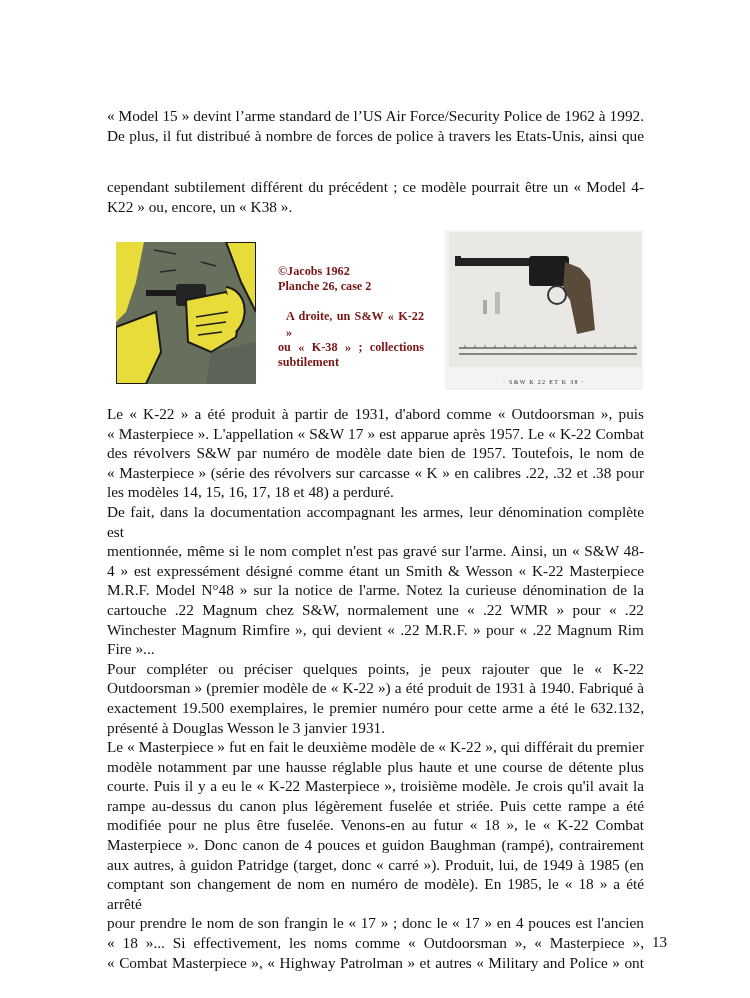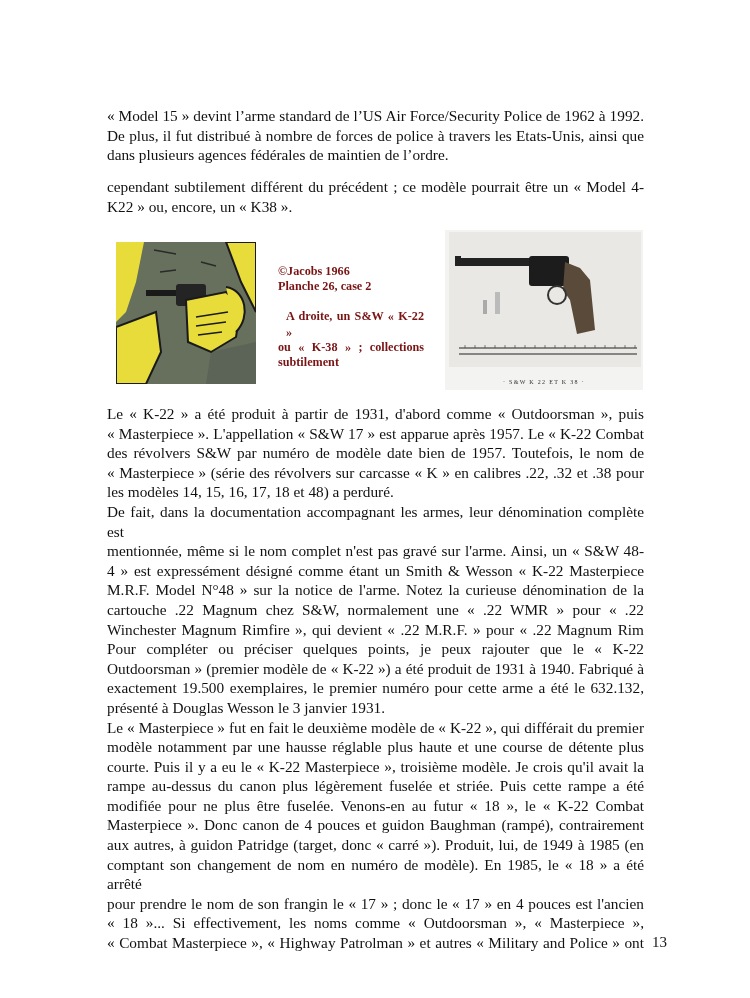--- a/index.html
+++ b/index.html
@@ -19,21 +19,20 @@
   .photo-cap { position: absolute; left: 0; right: 0; bottom: 5px; text-align: center; font-size: 6px;
                letter-spacing: 1.3px; color: #333; }
   .pagenum { position: absolute; left: 628px; top: 934px; font-size: 15px; margin-left: 24px; }
 </style>
 </head>
 <body>
 
 <div class="p" style="top:106px;">
   <span class="line j">« Model 15 » devint l’arme standard de l’US Air Force/Security Police de 1962 à 1992.</span>
   <span class="line j">De plus, il fut distribué à nombre de forces de police à travers les Etats-Unis, ainsi que</span>
-  <span class="line l">dans plusieurs agences fédérales de maintien de l’ordre.</span>
 </div>
 
 <div class="p" style="top:177px;">
   <span class="line j">cependant subtilement différent du précédent ; ce modèle pourrait être un « Model 4-</span>
   <span class="line l">K22 » ou, encore, un « K38 ».</span>
 </div>
 
 <div class="comic" title="Comic panel: hand holding a revolver">
   <svg width="140" height="142" viewBox="0 0 140 142">
     <rect x="0" y="0" width="140" height="142" fill="#67705c"></rect>
@@ -44,21 +43,21 @@
     <rect x="30" y="48" width="52" height="6" fill="#1a1a1a"></rect>
     <rect x="60" y="42" width="30" height="22" rx="3" fill="#242424"></rect>
     <path d="M70 58 L110 50 L125 64 L120 95 L95 110 L72 100 Z" fill="#e8dc3a" stroke="#1a1a1a" stroke-width="2"></path>
     <path d="M110 45 C130 48 135 75 120 90" fill="#e8dc3a" stroke="#1a1a1a" stroke-width="2"></path>
     <path d="M80 75 L112 70 M80 84 L110 80 M82 93 L106 90" stroke="#1a1a1a" stroke-width="1.5"></path>
     <path d="M38 8 L60 12 M44 30 L60 28 M85 20 L100 24" stroke="#2a2a2a" stroke-width="1.5"></path>
   </svg>
 </div>
 
 <div class="caption">
-  <div>©Jacobs 1966</div>
+  <div>©Jacobs 1962</div>
   <div>Planche 26, case 2</div>
   <div class="gap"></div>
   <div style="text-align:justify;text-align-last:justify;margin-left:8px;">A droite, un S&amp;W « K-22 »</div>
   <div style="text-align:justify;text-align-last:justify;">ou « K-38 » ; collections</div>
   <div>subtilement</div>
 </div>
 
 <div class="photo" title="Photo of S&amp;W K-22 revolver with cartridges and ruler">
   <svg width="198" height="160" viewBox="0 0 198 160">
     <rect x="4" y="2" width="192" height="135" fill="#e9e8e4"></rect>
@@ -100,20 +99,21 @@
     <span class="line j">« Masterpiece ». L'appellation « S&amp;W 17 » est apparue après 1957. Le « K-22 Combat</span>
     <span class="line j">des révolvers S&amp;W par numéro de modèle date bien de 1957. Toutefois, le nom de</span>
     <span class="line j">« Masterpiece » (série des révolvers sur carcasse « K » en calibres .22, .32 et .38 pour</span>
     <span class="line l">les modèles 14, 15, 16, 17, 18 et 48) a perduré.</span>
     <span class="line j">De fait, dans la documentation accompagnant les armes, leur dénomination complète est</span>
     <span class="line j">mentionnée, même si le nom complet n'est pas gravé sur l'arme. Ainsi, un « S&amp;W 48-</span>
     <span class="line j">4 » est expressément désigné comme étant un Smith &amp; Wesson « K-22 Masterpiece</span>
     <span class="line j">M.R.F. Model N°48 » sur la notice de l'arme. Notez la curieuse dénomination de la</span>
     <span class="line j">cartouche .22 Magnum chez S&amp;W, normalement une « .22 WMR » pour « .22</span>
     <span class="line j">Winchester Magnum Rimfire », qui devient « .22 M.R.F. » pour « .22 Magnum Rim</span>
+    <span class="line l">Fire »...</span>
     <span class="line j">Pour compléter ou préciser quelques points, je peux rajouter que le « K-22</span>
     <span class="line j">Outdoorsman » (premier modèle de « K-22 ») a été produit de 1931 à 1940. Fabriqué à</span>
     <span class="line j">exactement 19.500 exemplaires, le premier numéro pour cette arme a été le 632.132,</span>
     <span class="line l">présenté à Douglas Wesson le 3 janvier 1931.</span>
     <span class="line j">Le « Masterpiece » fut en fait le deuxième modèle de « K-22 », qui différait du premier</span>
     <span class="line j">modèle notamment par une hausse réglable plus haute et une course de détente plus</span>
     <span class="line j">courte. Puis il y a eu le « K-22 Masterpiece », troisième modèle. Je crois qu'il avait la</span>
     <span class="line j">rampe au-dessus du canon plus légèrement fuselée et striée. Puis cette rampe a été</span>
     <span class="line j">modifiée pour ne plus être fuselée. Venons-en au futur « 18 », le « K-22 Combat</span>
     <span class="line j">Masterpiece ». Donc canon de 4 pouces et guidon Baughman (rampé), contrairement</span>

